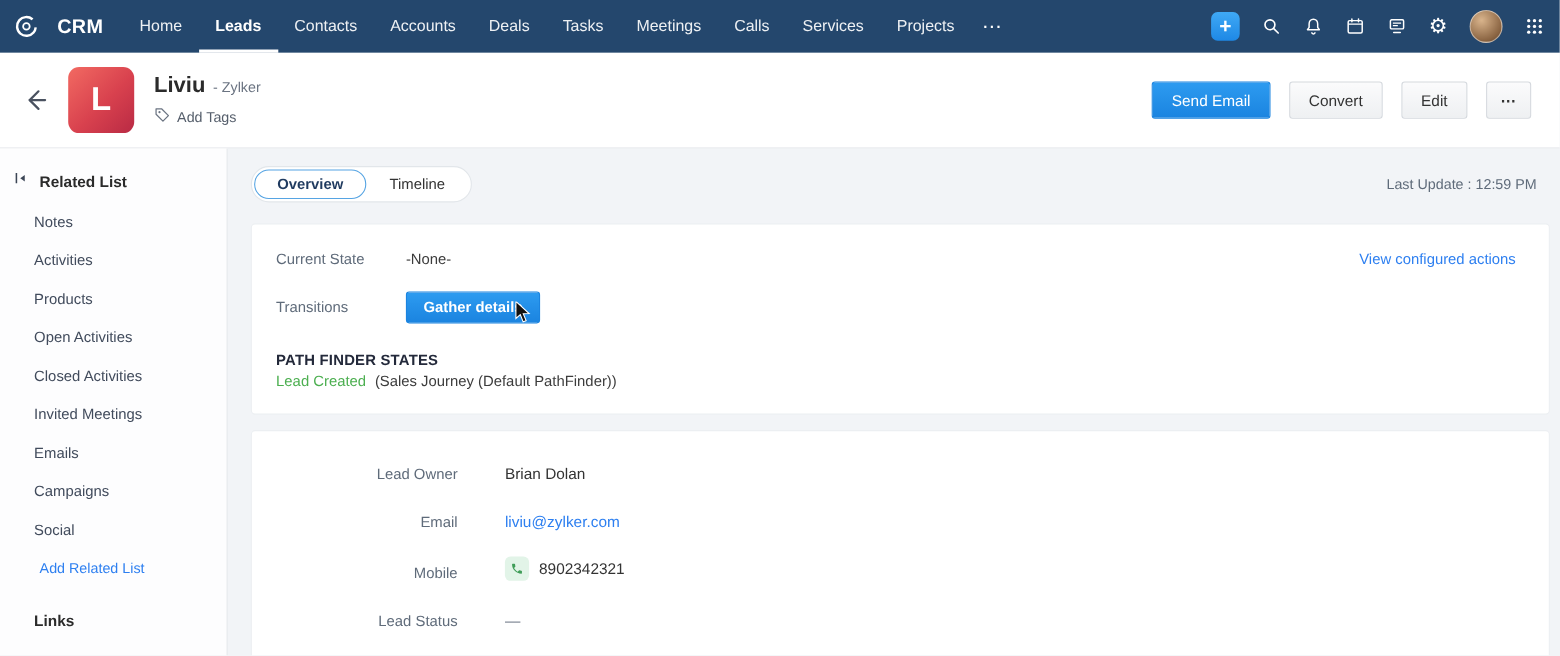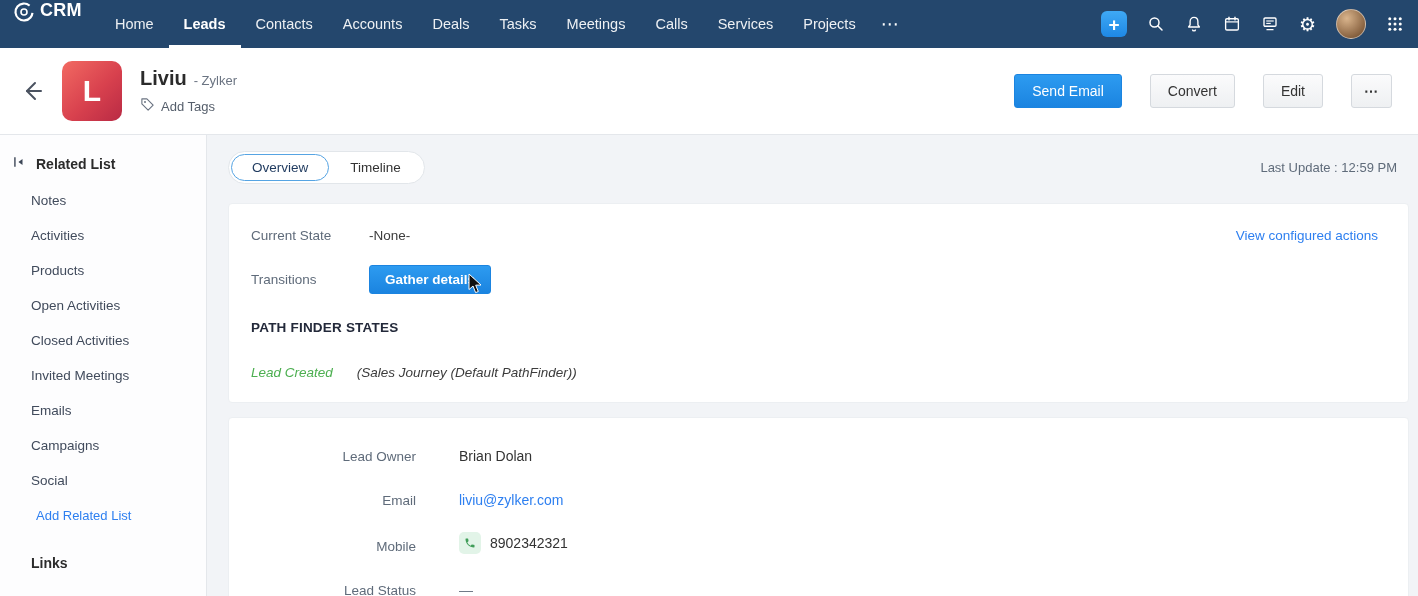--- a/index.html
+++ b/index.html
@@ -12,21 +12,21 @@
   }
 
   
   .topnav {
     height: 48px;
     background: #24476d;
     display: flex;
     align-items: stretch;
     padding: 0 14px 0 12px;
   }
-  .brand { display: flex; align-items: flex-start; gap: 4px; margin-right: 18px; }
+  .brand { display: flex; align-items: center; gap: 16px; margin-right: 18px; }
   .brand-text { color: #fff; font-size: 18px; font-weight: 700; letter-spacing: .3px; }
   .nav-items { display: flex; align-items: stretch; }
   .nav-item {
     display: flex; align-items: center;
     padding: 0 15px;
     color: rgba(255,255,255,.92);
     font-size: 14.5px;
     cursor: pointer;
     border-bottom: 3px solid transparent;
     border-top: 3px solid transparent;
@@ -67,21 +67,21 @@
     width: 60px; height: 60px; border-radius: 10px;
     background: linear-gradient(135deg, #f26a62 0%, #d8414e 55%, #b92a44 100%);
     color: #fff; font-size: 30px; font-weight: 700;
     display: flex; align-items: center; justify-content: center;
   }
   .rec-title-block { display: flex; flex-direction: column; gap: 7px; }
   .rec-title-line { display: flex; align-items: baseline; gap: 7px; }
   .rec-name { font-size: 20px; font-weight: 700; color: #2b2b2b; }
   .rec-company { font-size: 13px; color: #6b7482; }
   .add-tags { display: flex; align-items: center; gap: 6px; font-size: 13px; color: #555e6b; cursor: pointer; }
-  .rec-actions { margin-left: auto; display: flex; align-items: center; gap: 28px; }
+  .rec-actions { margin-left: auto; display: flex; align-items: center; gap: 17px; }
   .btn {
     font-family: inherit;
     font-size: 14px;
     border-radius: 3px;
     padding: 8px 17px;
     cursor: pointer;
     border: 1px solid #d5d9de;
     background: linear-gradient(180deg,#fbfbfc,#eef0f2);
     color: #333;
   }
@@ -119,21 +119,21 @@
   .tabs-row { display: flex; align-items: center; justify-content: space-between; margin-bottom: 19px; }
   .tab-group {
     display: inline-flex; align-items: center;
     background: #fff; border: 1px solid #e2e6ea; border-radius: 17px;
     padding: 2px; height: 33px;
   }
   .tab {
     font-size: 13.5px; color: #333; padding: 5px 20px; cursor: pointer;
     border-radius: 15px; border: 1px solid transparent; white-space: nowrap;
   }
-  .tab.active { border-color: #56a4e3; color: #1f3a5f; font-weight: 400; background: #fff; }
+  .tab.active { border-color: #56a4e3; color: #1f3a5f; font-weight: 700; background: #fff; }
   .last-update { font-size: 13px; color: #5f6b7a; padding-right: 12px; }
 
   
   .card {
     background: #fff;
     border-radius: 4px;
     border: 1px solid #eceff2;
   }
   .state-card { padding: 24px 22px 22px 22px; }
   .state-row { display: flex; align-items: center; }
@@ -142,21 +142,21 @@
   .view-actions { margin-left: auto; font-size: 13.5px; color: #2d7ff0; cursor: pointer; text-decoration: none; padding-right: 8px; }
   .trans-row { margin-top: 22px; display: flex; align-items: center; }
   .transition-btn {
     font-family: inherit;
     background: linear-gradient(180deg,#2d9bf0,#1b84e0);
     color: #fff; border: 1px solid #1b84e0; border-radius: 3px;
     font-size: 13.5px; font-weight: 600;
     padding: 6px 15px; cursor: pointer;
   }
   .pf-title { margin-top: 26px; font-size: 13.5px; font-weight: 700; color: #23293a; letter-spacing: .2px; }
-  .pf-state-line { margin-top: 30px; font-size: 13.5px; display: flex; gap: 24px; align-items: baseline; font-style: italic; }
+  .pf-state-line { margin-top: 4px; font-size: 13.5px; display: flex; gap: 8px; align-items: baseline; }
   .pf-state { color: #4caf50; }
   .pf-journey { color: #3c3c3c; }
 
   .details-card { margin-top: 14px; padding: 26px 22px; height: 240px; }
   .field-row { display: flex; align-items: flex-end; margin-bottom: 24px; min-height: 20px; }
   .field-label { width: 165px; text-align: right; font-size: 13.5px; color: #5f6b7a; flex-shrink: 0; }
   .field-value { margin-left: 43px; font-size: 14px; color: #333; display: flex; align-items: center; gap: 9px; }
   .field-value a { color: #2d7ff0; text-decoration: none; }
   .muted-dash { color: #707a88; }
   .phone-chip {

